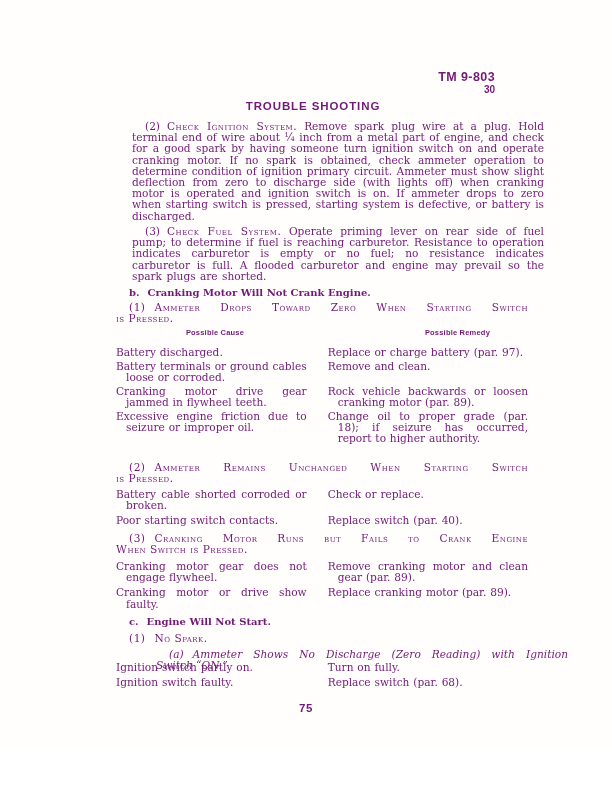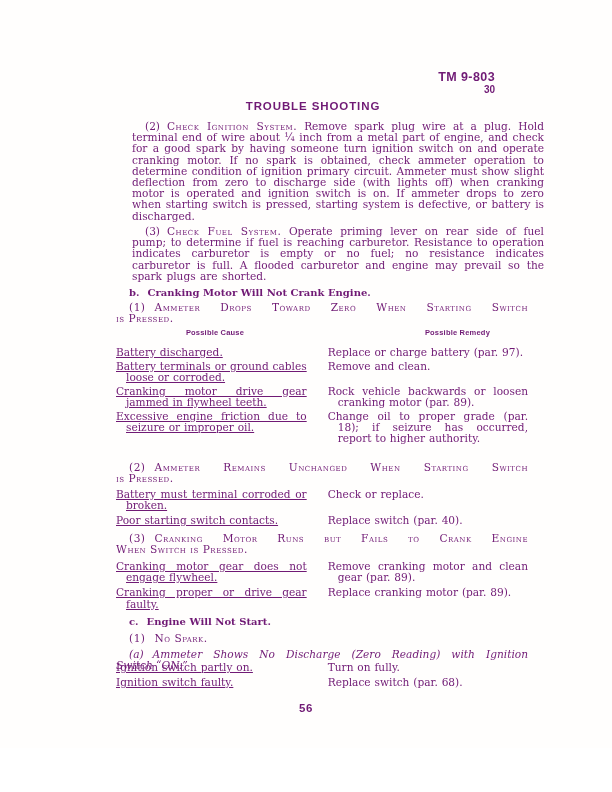--- a/index.html
+++ b/index.html
@@ -49,36 +49,36 @@
     text-indent: 13px; margin: 0;
   }
   .sec-head .slabel { margin-right: 8px; }
 
   .caps-head { font-size: 10.6px; line-height: 11.2px; margin: 0; }
   .caps-head .l1 { display: block; text-indent: 13px; text-align: justify; text-align-last: justify; }
   .caps-head .l2 { display: block; }
   .caps-head .hlabel { margin-right: 9px; font-variant: normal; }
   .caps-head.single .l1 { text-align-last: left; }
 
-  .ital-head { font-style: italic; }
+  .ital-head { font-style: italic; margin-left: 40px; }
 
   .colheads { font-family: "Liberation Sans", sans-serif; font-weight: bold; font-size: 7.5px; line-height: 8px; letter-spacing: 0.2px; }
   .colheads .ch-cause  { display: inline-block; width: 198px; text-align: center; vertical-align: top; }
   .colheads .ch-remedy { display: inline-block; width: 170px; margin-left: 6px; text-align: right; vertical-align: top; }
 
   
   .trow { display: flex; align-items: flex-start; }
   .t1 .trow { margin-bottom: 2.5px; }
   .t2 .trow, .t3 .trow, .t4 .trow { margin-bottom: 4px; }
   .cell {
     font-size: 10.6px; line-height: 11.2px;
     text-align: justify; word-spacing: 0.5px;
     padding-left: 10px; text-indent: -10px;
   }
-  .cause  { width: 188px; text-decoration: underline; }
+  .cause  { width: 188px; }
   .remedy { width: 198px; margin-left: 21px; }
 
   .pageno {
     top: 702px; left: 0; width: 612px; text-align: center;
     font-family: "Liberation Sans", sans-serif;
     font-weight: bold; font-size: 11.5px; letter-spacing: 0.5px;
   }
 </style>
 </head>
 <body>
@@ -126,41 +126,41 @@
     </div>
   </div>
 
   <p class="blk caps-head sc" style="top:462px">
     <span class="l1"><span class="hlabel">(2)</span><span>Ammeter Remains Unchanged When Starting Switch</span></span>
     <span class="l2">is Pressed.</span>
   </p>
 
   <div class="blk t2" style="top:489px">
     <div class="trow">
-      <div class="cell cause">Battery must terminal corroded or broken.</div>
+      <div class="cell cause">Battery cable shorted corroded or broken.</div>
       <div class="cell remedy">Check or replace.</div>
     </div>
     <div class="trow">
       <div class="cell cause">Poor starting switch contacts.</div>
       <div class="cell remedy">Replace switch (par. 40).</div>
     </div>
   </div>
 
   <p class="blk caps-head sc" style="top:533px">
     <span class="l1"><span class="hlabel">(3)</span><span>Cranking Motor Runs but Fails to Crank Engine</span></span>
     <span class="l2">When Switch is Pressed.</span>
   </p>
 
   <div class="blk t3" style="top:561px">
     <div class="trow">
       <div class="cell cause">Cranking motor gear does not engage flywheel.</div>
       <div class="cell remedy">Remove cranking motor and clean gear (par. 89).</div>
     </div>
     <div class="trow">
-      <div class="cell cause">Cranking proper or drive gear faulty.</div>
+      <div class="cell cause">Cranking motor or drive show faulty.</div>
       <div class="cell remedy">Replace cranking motor (par. 89).</div>
     </div>
   </div>
 
   <p class="blk sec-head" style="top:616px"><span class="slabel">c.</span><span>Engine Will Not Start.</span></p>
 
   <p class="blk caps-head sc single" style="top:633px">
     <span class="l1"><span class="hlabel">(1)</span><span>No Spark.</span></span>
   </p>
 
@@ -173,15 +173,15 @@
     <div class="trow">
       <div class="cell cause">Ignition switch partly on.</div>
       <div class="cell remedy">Turn on fully.</div>
     </div>
     <div class="trow">
       <div class="cell cause">Ignition switch faulty.</div>
       <div class="cell remedy">Replace switch (par. 68).</div>
     </div>
   </div>
 
-  <div class="abs pageno">56</div>
+  <div class="abs pageno">75</div>
 
 </div>
 
 </body></html>

